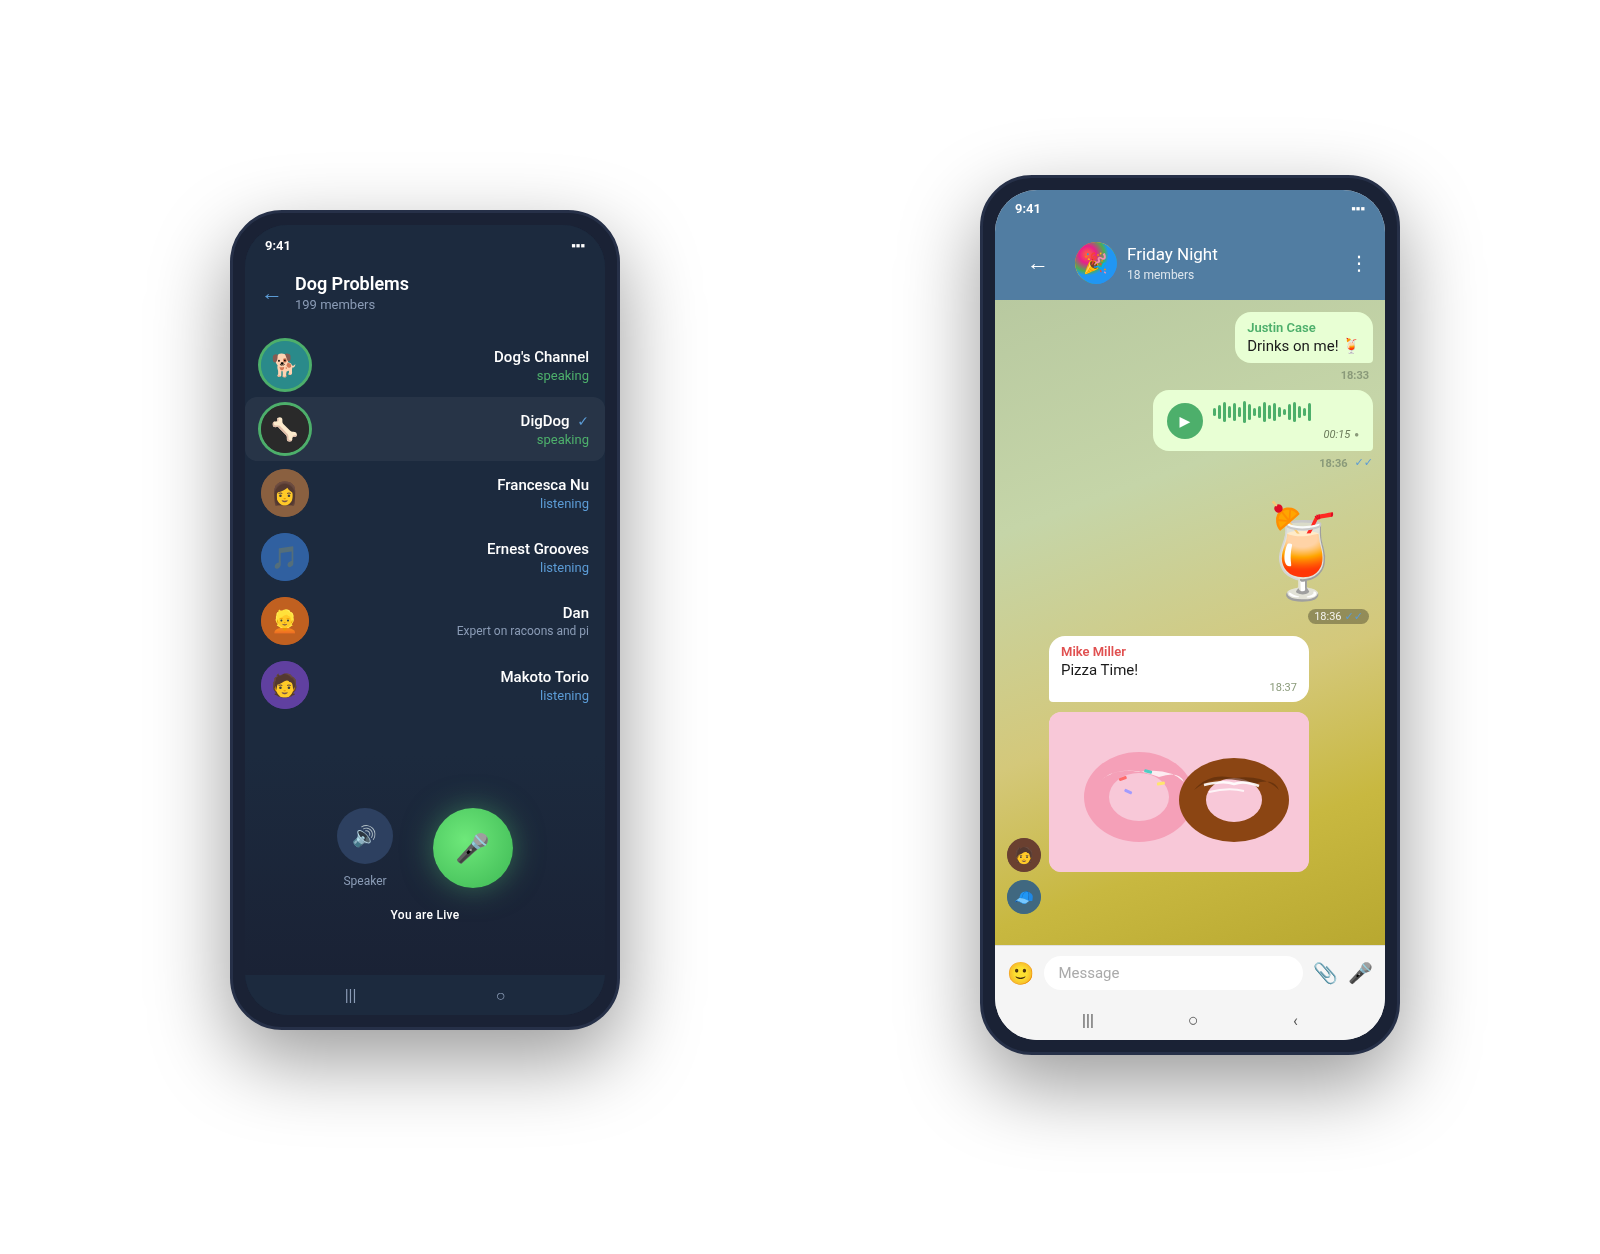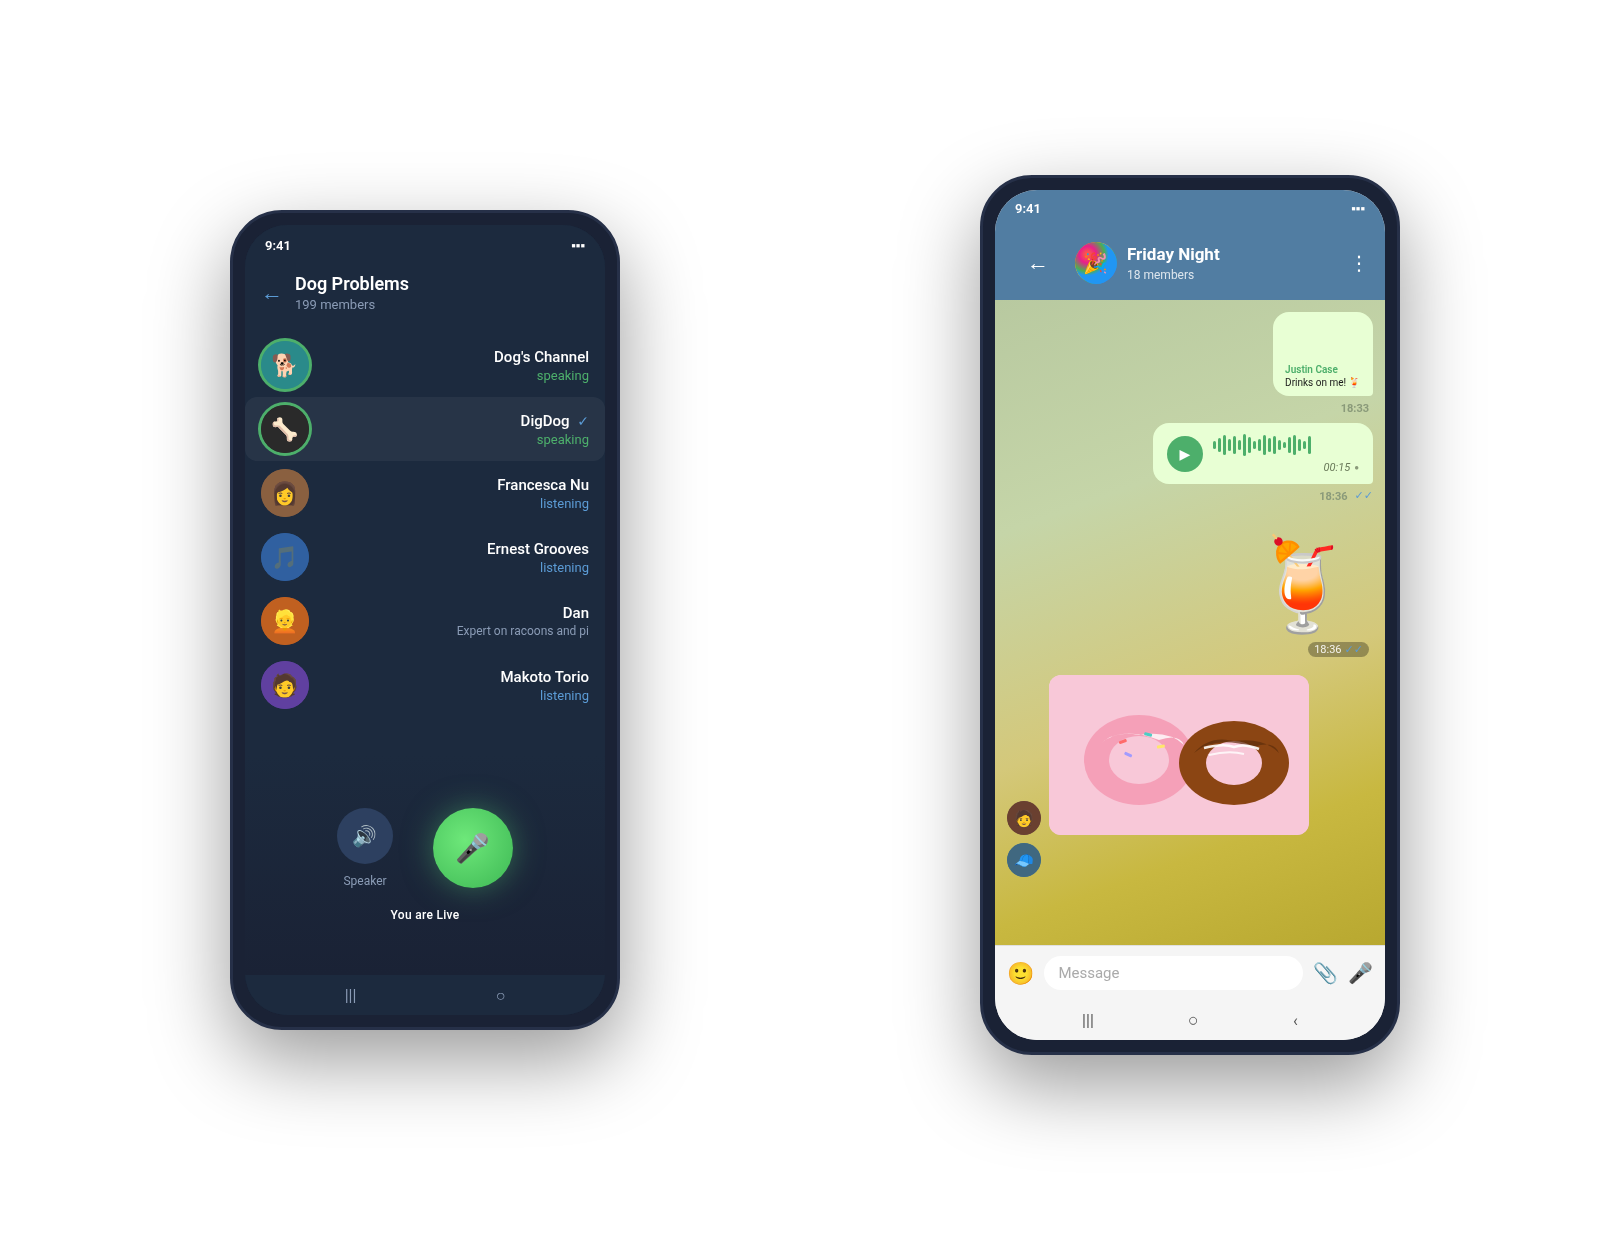--- a/index.html
+++ b/index.html
@@ -267,21 +267,21 @@
       overflow: hidden;
     }
 
     .chat-header-info {
       flex: 1;
     }
 
     .chat-header-info h3 {
       color: white;
       font-size: 17px;
-      font-weight: 700;
+      font-weight: 400;
     }
 
     .chat-header-info span {
       color: rgba(255,255,255,0.8);
       font-size: 12px;
     }
 
     .chat-header-more {
       color: white;
       font-size: 20px;
@@ -309,29 +309,28 @@
       gap: 4px;
     }
 
     .bubble-sent {
       background: #e8ffd4;
       border-radius: 16px 16px 4px 16px;
       padding: 8px 12px;
     }
 
     .bubble-sender {
-      font-size: 10px;
+      font-size: 13px;
       font-weight: 600;
       color: #4daf6b;
       margin-bottom: 2px;
-      margin-top: 44px;
     }
 
     .bubble-text {
-      font-size: 10px;
+      font-size: 15px;
       color: #1a1a1a;
     }
 
     .bubble-time {
       font-size: 11px;
       color: #8a9a7a;
       margin-top: 2px;
     }
 
     .bubble-time.right {
@@ -735,20 +734,27 @@
         </div>
 
         <div class="msg-recv">
           <div class="recv-avatar">
             <svg width="34" height="34" viewBox="0 0 34 34">
                 <circle cx="17" cy="17" r="17" fill="#6a4030"></circle>
                 <text x="50%" y="55%" dominant-baseline="middle" text-anchor="middle" font-size="16">🧑</text>
               </svg>
           </div>
           <div style="display:flex;flex-direction:column;gap:4px;">
+            <div class="bubble-recv">
+              <div class="bubble-sender" style="color:#e05050;">Mike Miller</div>
+              <div class="bubble-text">Pizza Time!</div>
+              <div style="display:flex;justify-content:flex-end;">
+                <span class="bubble-time">18:37</span>
+              </div>
+            </div>
 
             <div class="donut-img">
 
               <svg width="260" height="160" viewBox="0 0 260 160">
                 <rect width="260" height="160" rx="12" fill="#f8c8d8"></rect>
 
                 <ellipse cx="90" cy="85" rx="55" ry="45" fill="#f5a0b8"></ellipse>
                 <ellipse cx="90" cy="85" rx="30" ry="24" fill="#f8c8d8"></ellipse>
 
                 <path d="M 50 70 Q 70 50 110 65 Q 130 58 135 70 Q 120 55 90 60 Q 65 55 50 70" fill="white" opacity="0.8"></path>

